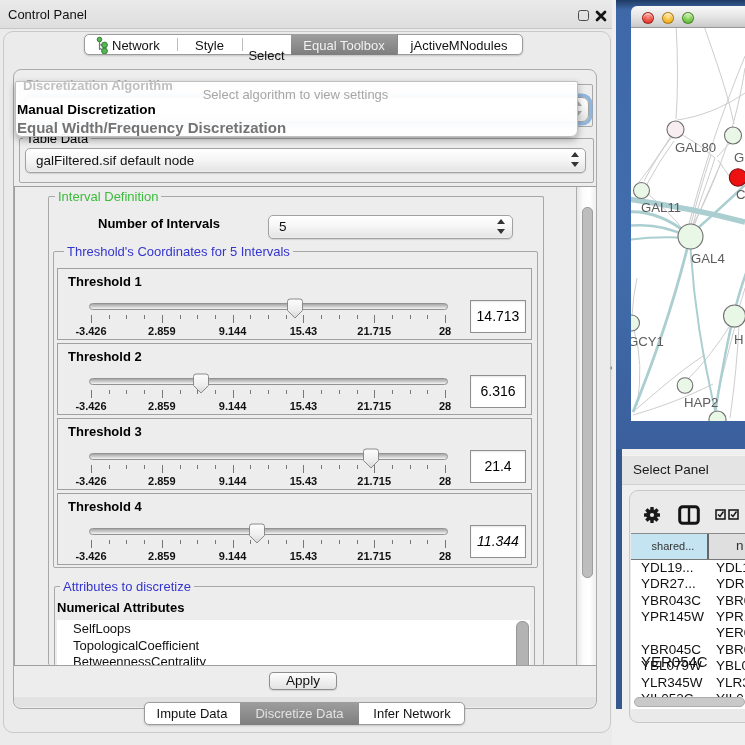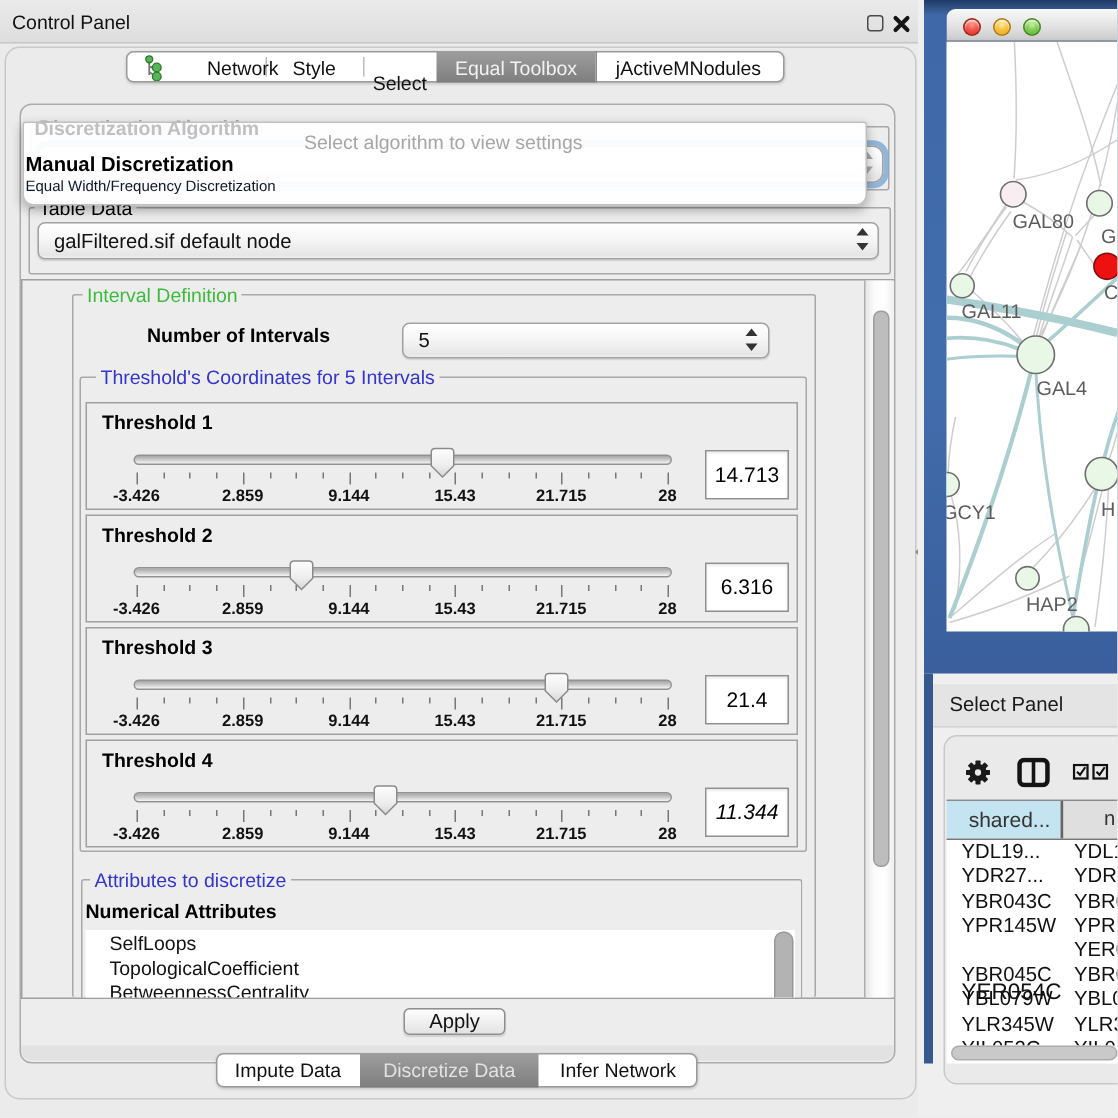--- a/index.html
+++ b/index.html
@@ -33,21 +33,21 @@
 <div class="segdark" style="left:291px;top:34px;width:106px;height:21px;border-radius:0;"></div>
 <div class="segsep" style="left:177px;top:38px;height:13px;"></div>
 <div class="segsep" style="left:242px;top:38px;height:13px;"></div>
 <div class="segsep" style="left:397px;top:34px;height:21px;background:#8A8A8A;"></div>
 <svg class="a" style="left:95px;top:36px;" width="14" height="18">
 <path d="M4.5 4 L4.5 14 M4.5 8.5 L9 9.5 M4.5 12 L9 15" stroke="#777" stroke-width="1.2" fill="none"></path>
 <circle cx="4.5" cy="3.5" r="2.3" fill="#57B457" stroke="#2A7C2A" stroke-width="0.9"></circle>
 <circle cx="9.5" cy="9" r="2.9" fill="#57B457" stroke="#2A7C2A" stroke-width="0.9"></circle>
 <circle cx="9.5" cy="15" r="2.9" fill="#57B457" stroke="#2A7C2A" stroke-width="0.9"></circle>
 </svg>
-<div class="seglab" style="left:112px;top:38px;margin-left:26px;">Network</div>
+<div class="seglab" style="left:112px;top:38px;">Network</div>
 <div class="seglab" style="left:177px;top:38px;width:65px;">Style</div>
 <div class="seglab" style="left:242px;top:48px;width:49px;">Select</div>
 <div class="seglab" style="left:291px;top:38px;width:106px;color:#F2F2F2;">Equal Toolbox</div>
 <div class="seglab" style="left:397px;top:38px;width:124px;">jActiveMNodules</div>
 <div class="grp" style="left:20px;top:84px;width:571px;height:41px;"></div>
 <div class="gt" style="left:23px;top:78px;color:#ADADAD;font-weight:bold;">Discretization Algorithm</div>
 <div class="combo" style="left:25px;top:97px;width:562px;height:23px;box-shadow:0 0 0 3.5px rgba(120,168,214,0.8);border-radius:7px;"></div>
 <div class="tri tup" style="left:574px;top:101px;border-bottom-color:#A9A9A9;"></div>
 <div class="tri tdn" style="left:574px;top:111px;border-top-color:#A9A9A9;"></div>
 <div class="grp" style="left:19px;top:138px;width:573px;height:43px;"></div>
@@ -243,21 +243,21 @@
   </div>
 <div class="a" style="left:269px;top:672px;width:66px;height:16px;background:linear-gradient(180deg,#FEFEFE,#F0F0F0 50%,#E3E3E3);border:1px solid #8E8E8E;border-radius:4px;box-shadow:0 1px 1px rgba(0,0,0,0.12);text-align:center;font-size:13.5px;line-height:16px;color:#111;">Apply</div>
 <div class="seg" style="left:144px;top:702px;width:319px;height:21px;"></div>
 <div class="segdark" style="left:240px;top:702px;width:119px;height:23px;"></div>
 <div class="seglab" style="left:144px;top:706px;width:96px;">Impute Data</div>
 <div class="seglab" style="left:240px;top:706px;width:119px;color:#E2E2E2;">Discretize Data</div>
 <div class="seglab" style="left:359px;top:706px;width:106px;">Infer Network</div>
 <div class="a" style="left:15px;top:81px;width:561px;height:54px;background:rgba(255,255,255,0.95);border:1px solid #BFBFBF;border-radius:2px 2px 7px 7px;box-shadow:0 3px 7px rgba(0,0,0,0.32);z-index:20;"></div>
 <div class="a" style="left:15px;top:87px;width:561px;height:15px;font-size:13px;color:#A6A6A6;text-align:center;z-index:21;">Select algorithm to view settings</div>
 <div class="a" style="left:17px;top:102px;font-size:13.5px;font-weight:bold;color:#000;z-index:21;">Manual Discretization</div>
-<div class="a" style="left:17px;top:119px;font-size:10px;color:#0f172a;z-index:21;">Equal Width/Frequency Discretization</div>
+<div class="a" style="left:17px;top:119px;font-size:15px;color:#737373;z-index:21;font-weight:bold;">Equal Width/Frequency Discretization</div>
 <div class="a" style="left:23px;top:78px;font-size:13px;font-weight:bold;color:#C0C0C0;z-index:22;">Discretization Algorithm</div>
 <div class="a" style="left:610px;top:364px;width:0;height:0;border-top:4px solid transparent;border-bottom:4px solid transparent;border-right:4px solid #8F8F8F;"></div>
 <div class="a" style="left:612px;top:0;width:133px;height:745px;background:#EFEFEF;"></div>
 <div class="a" style="left:616px;top:0;width:129px;height:449px;background:linear-gradient(180deg,#1E3A66 0,#2A4977 3px,#3E68A7 10px,#426DAC 55%,#3A5F9C 100%);"></div>
 <div class="a" style="left:616px;top:449px;width:6px;height:260px;background:#35588F;"></div>
 <div class="a" style="left:631px;top:6px;width:114px;height:21px;background:linear-gradient(180deg,#F8F8F8,#E9E9E9 40%,#D3D3D3 85%,#C7C7C7);border-radius:6px 0 0 0;border-bottom:1px solid #989898;"></div>
 <div class="a" style="left:642px;top:11.5px;width:10px;height:10px;border-radius:50%;background:radial-gradient(circle at 50% 35%, #FF9990 0%, #EF5449 45%, #DA281E 100%);border:1px solid rgba(142,32,22,0.85);box-shadow:inset 0 1.5px 1.5px rgba(255,255,255,0.75);"></div>
 <div class="a" style="left:662px;top:11.5px;width:10px;height:10px;border-radius:50%;background:radial-gradient(circle at 50% 35%, #FFE9A8 0%, #F7C03A 45%, #EDA415 100%);border:1px solid rgba(160,112,16,0.85);box-shadow:inset 0 1.5px 1.5px rgba(255,255,255,0.75);"></div>
 <div class="a" style="left:682px;top:11.5px;width:10px;height:10px;border-radius:50%;background:radial-gradient(circle at 50% 35%, #C9F0A0 0%, #7FCC55 45%, #58AE31 100%);border:1px solid rgba(62,124,28,0.85);box-shadow:inset 0 1.5px 1.5px rgba(255,255,255,0.75);"></div>
 <svg class="a" style="left:631px;top:28px;background:#FFFFFF;" width="114" height="393" viewBox="0 0 114 393">
@@ -351,21 +351,21 @@
   </svg>
 <svg class="a" style="left:715px;top:509px;" width="11" height="11">
     <rect x="1" y="1" width="9" height="9" fill="none" stroke="#111" stroke-width="1.5"></rect>
     <path d="M3 5.5 L5 7.5 L8.5 2.5" stroke="#111" stroke-width="1.4" fill="none"></path>
   </svg>
 <svg class="a" style="left:728px;top:509px;" width="11" height="11">
     <rect x="1" y="1" width="9" height="9" fill="none" stroke="#111" stroke-width="1.5"></rect>
     <path d="M3 5.5 L5 7.5 L8.5 2.5" stroke="#111" stroke-width="1.4" fill="none"></path>
   </svg>
 <div class="a" style="left:631px;top:533px;width:114px;height:175px;background:#FFF;border-top:1px solid #8A8A8A;overflow:hidden;"></div>
-<div class="a" style="left:631px;top:534px;width:76px;height:25px;background:#C4E4F2;font-size:14px;color:#333;text-align:center;text-indent:8px;line-height:25px;">shared...</div>
+<div class="a" style="left:631px;top:534px;width:76px;height:25px;background:#C4E4F2;font-size:11px;color:#333;text-align:center;text-indent:8px;line-height:25px;">shared...</div>
 <div class="a" style="left:707px;top:534px;width:2px;height:25px;background:#666;"></div>
 <div class="a" style="left:709px;top:534px;width:36px;height:25px;background:#DFDFDF;font-size:13.5px;color:#333;">
     <span style="position:absolute;left:27px;top:4px;">n</span>
   </div>
 <div class="a" style="left:631px;top:559px;width:114px;height:1px;background:#777;"></div>
 <div class="a" style="left:631px;top:560px;width:114px;height:137px;overflow:hidden;">
 <div style="position:absolute;left:10px;top:0.0px;font-size:13.5px;color:#111;white-space:nowrap;">YDL19...</div>
 <div style="position:absolute;left:85px;top:0.0px;font-size:13.5px;color:#111;white-space:nowrap;">YDL1</div>
 <div style="position:absolute;left:10px;top:16.4px;font-size:13.5px;color:#111;white-space:nowrap;">YDR27...</div>
 <div style="position:absolute;left:85px;top:16.4px;font-size:13.5px;color:#111;white-space:nowrap;">YDR2</div>

